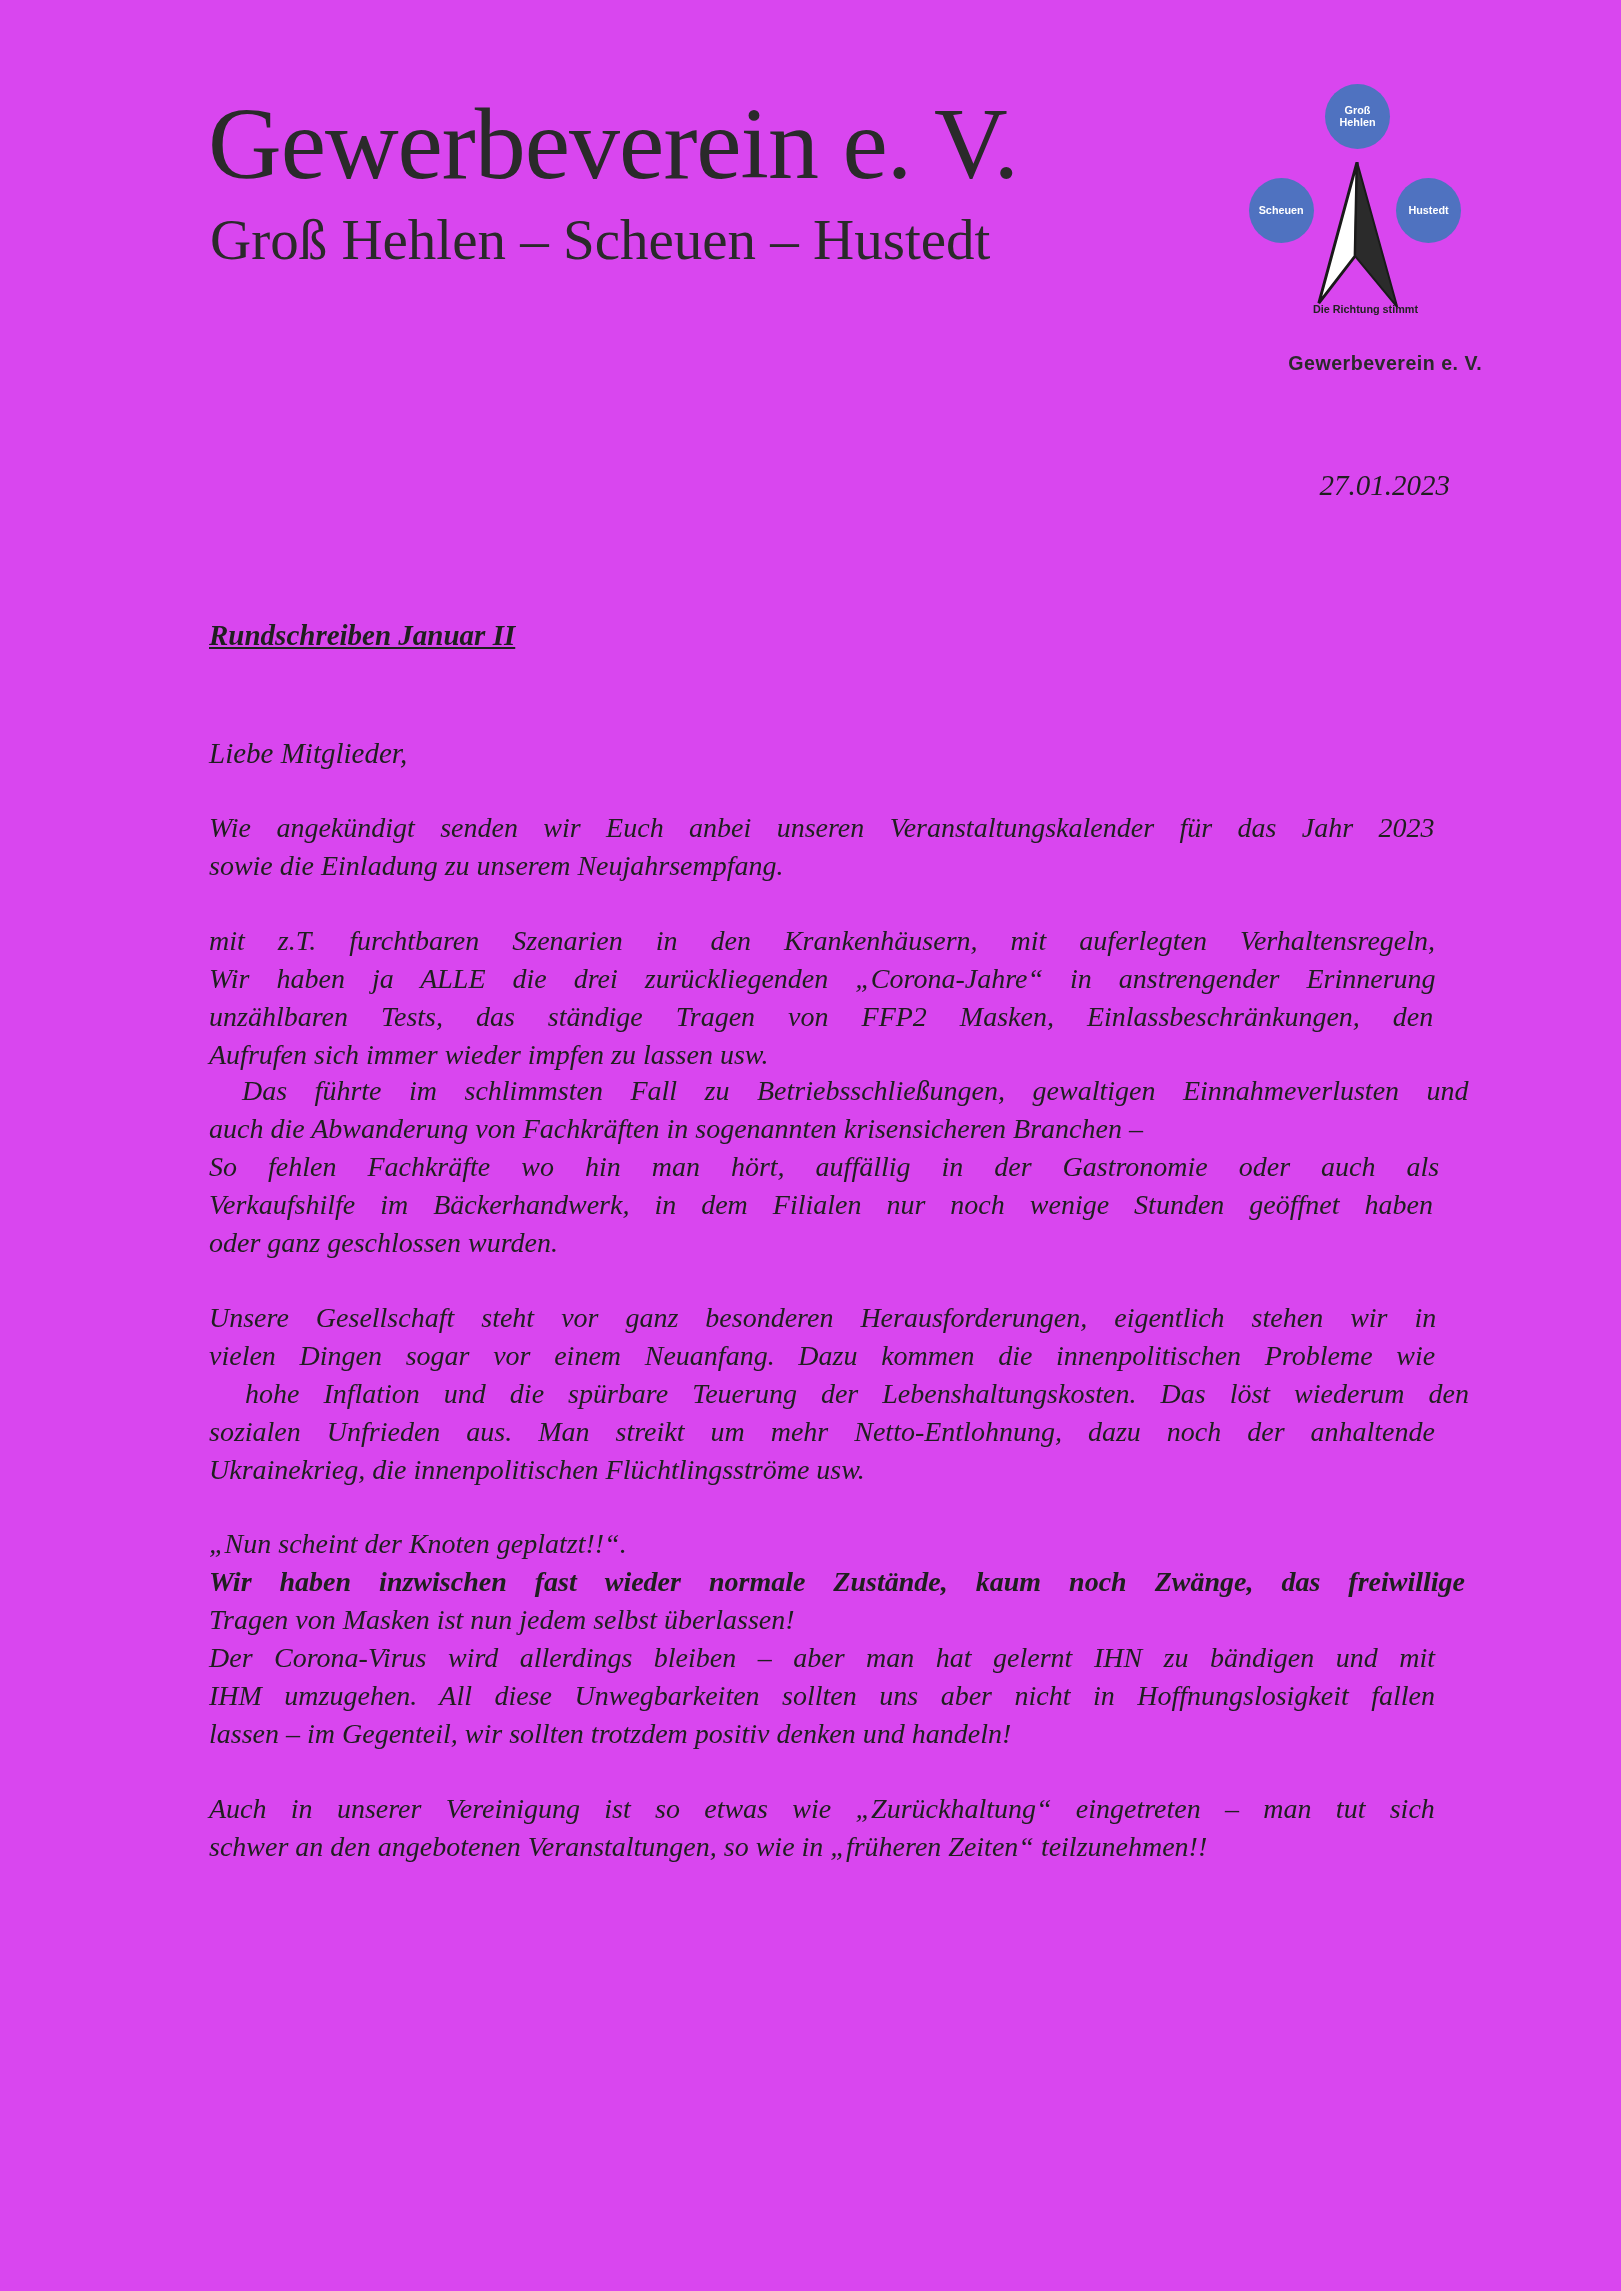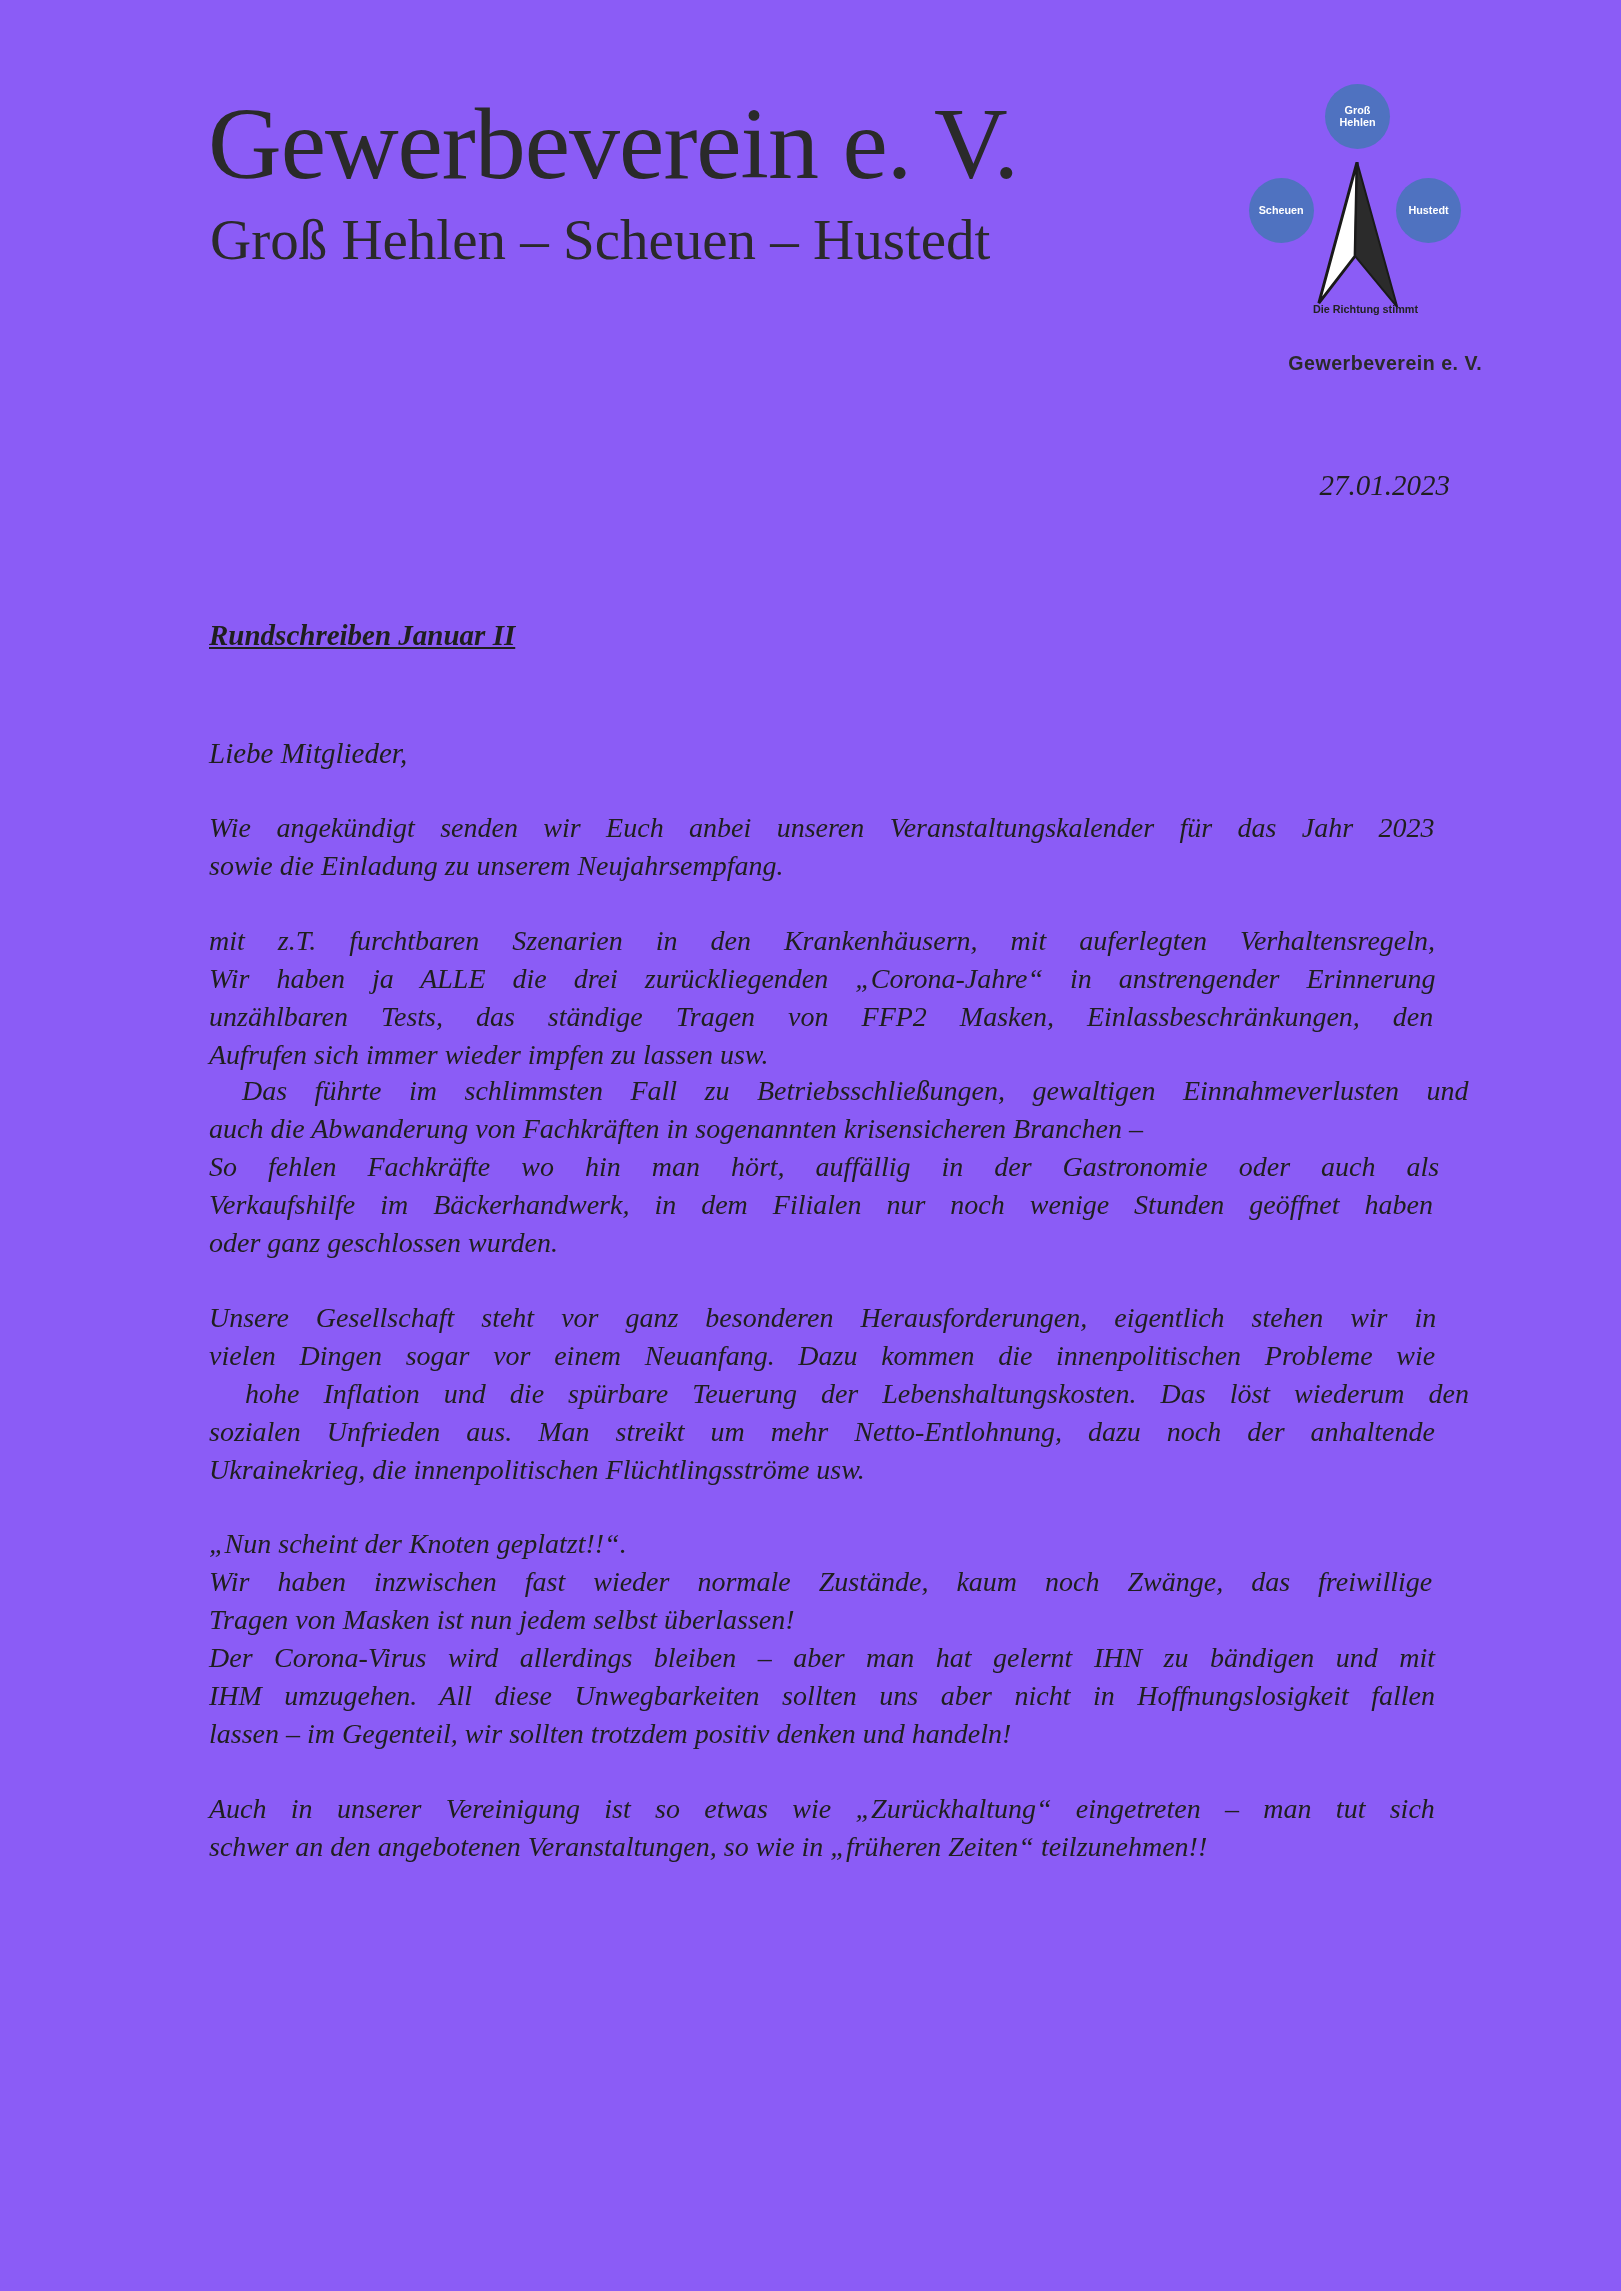--- a/index.html
+++ b/index.html
@@ -1,17 +1,17 @@
 <!DOCTYPE html>
 <html><head>
 <meta charset="utf-8">
 <style>
   html, body { margin: 0; padding: 0; background: #ffffff; }
   body { width: 1621px; height: 2292px; position: relative; overflow: hidden; color: #1a1a1a; }
-  .page { position: absolute; left: 0; top: 0; width: 1621px; height: 2292px; background: #8b5cf6; }
+  .page { position: absolute; left: 0; top: 0; width: 1621px; height: 2292px; background: #d946ef; }
 
   .title {
     position: absolute; left: 208px; top: 90px;
     font-family: "Liberation Serif", serif; font-size: 102px; line-height: 108px;
     color: #2a2a2a; letter-spacing: -1px; white-space: nowrap;
   }
   .subtitle {
     position: absolute; left: 210px; top: 208px;
     font-family: "Liberation Serif", serif; font-size: 57px; line-height: 63px;
     color: #2a2a2a; white-space: nowrap;
@@ -115,21 +115,21 @@
   <div class="body p4">
     <span class="line" style="display: block; width: auto; word-spacing: 20px; text-align-last: left; text-align: left;">Unsere Gesellschaft steht vor ganz besonderen Herausforderungen, eigentlich stehen wir in</span>
     <span class="line" style="display: block; width: auto; word-spacing: 16.7px; text-align-last: left; text-align: left;">vielen Dingen sogar vor einem Neuanfang. Dazu kommen die innenpolitischen Probleme wie</span>
     <span class="line" style="display: block; width: auto; word-spacing: 17px; text-align-last: left; text-align: left; margin-left: 36px;">hohe Inflation und die spürbare Teuerung der Lebenshaltungskosten. Das löst wiederum den</span>
     <span class="line" style="display: block; width: auto; word-spacing: 19px; text-align-last: left; text-align: left;">sozialen Unfrieden aus. Man streikt um mehr Netto-Entlohnung, dazu noch der anhaltende</span>
     <span class="line last">Ukrainekrieg, die innenpolitischen Flüchtlingsströme usw.</span>
   </div>
 
   <div class="body p5">
     <span class="line last">„Nun scheint der Knoten geplatzt!!“.</span>
-    <span class="line" style="display: block; width: auto; word-spacing: 21px; text-align-last: left; text-align: left;">Wir haben inzwischen fast wieder normale Zustände, kaum noch Zwänge, das freiwillige</span>
+    <span class="line" style="display: block; width: auto; word-spacing: 21px; text-align-last: left; text-align: left; font-weight: bold;">Wir haben inzwischen fast wieder normale Zustände, kaum noch Zwänge, das freiwillige</span>
     <span class="line last">Tragen von Masken ist nun jedem selbst überlassen!</span>
     <span class="line" style="display: block; width: auto; word-spacing: 14.5px; text-align-last: left; text-align: left;">Der Corona-Virus wird allerdings bleiben – aber man hat gelernt IHN zu bändigen und mit</span>
     <span class="line" style="display: block; width: auto; word-spacing: 15.5px; text-align-last: left; text-align: left;">IHM umzugehen. All diese Unwegbarkeiten sollten uns aber nicht in Hoffnungslosigkeit fallen</span>
     <span class="line last">lassen – im Gegenteil, wir sollten trotzdem positiv denken und handeln!</span>
   </div>
 
   <div class="body p6">
     <span class="line" style="display: block; width: auto; word-spacing: 17.3px; text-align-last: left; text-align: left;">Auch in unserer Vereinigung ist so etwas wie „Zurückhaltung“ eingetreten – man tut sich</span>
     <span class="line last">schwer an den angebotenen Veranstaltungen, so wie in „früheren Zeiten“ teilzunehmen!!</span>
   </div>

